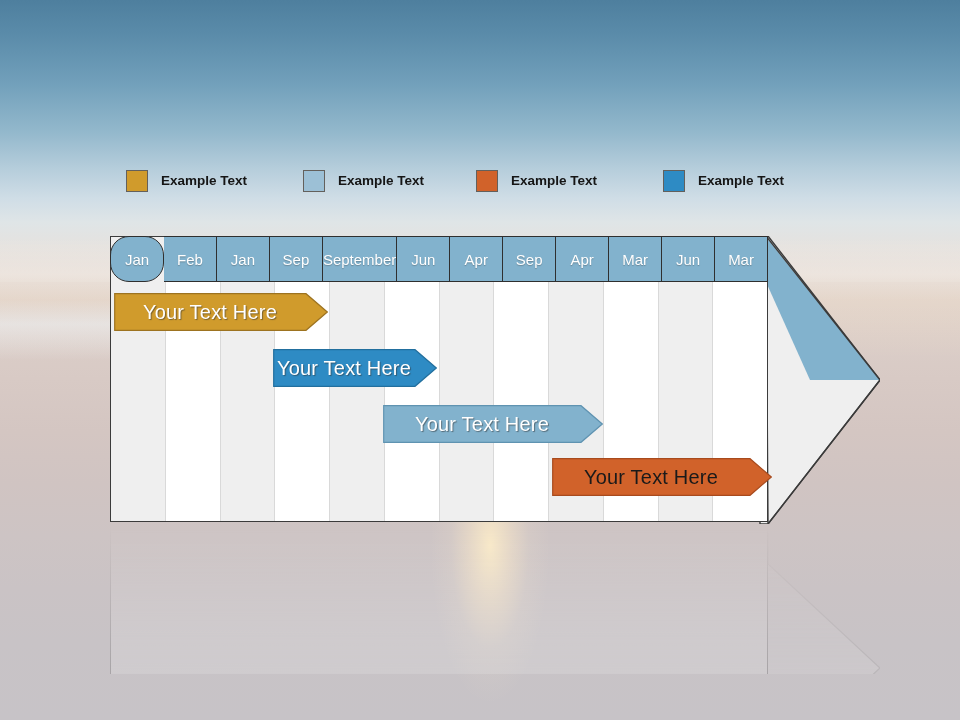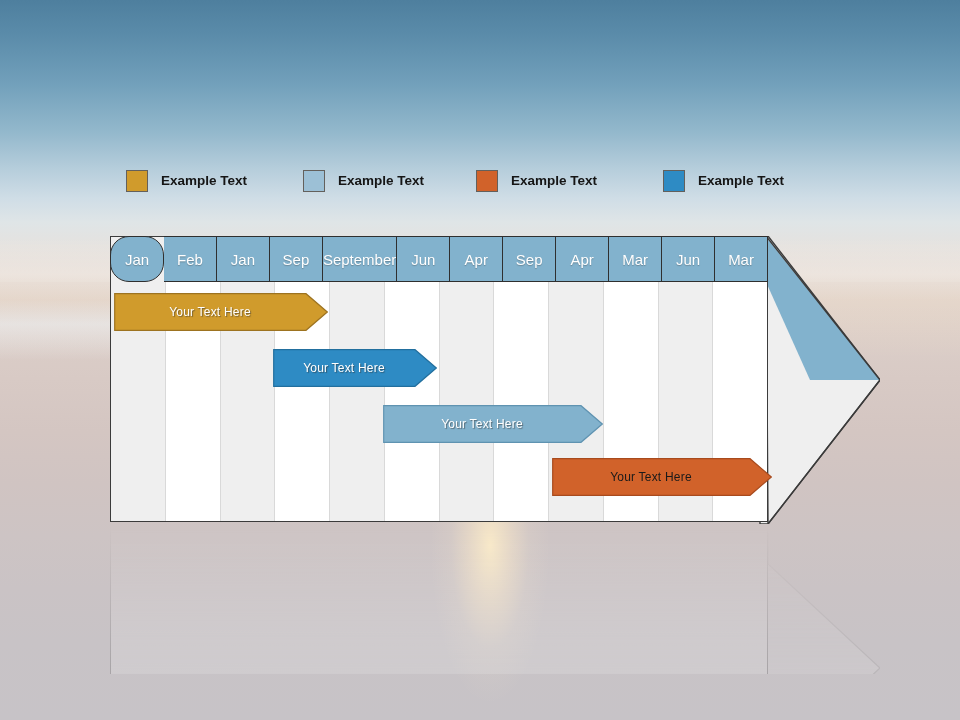--- a/index.html
+++ b/index.html
@@ -205,21 +205,21 @@
     pointer-events: auto;
   }
   .bar svg { display: block; }
   .bar-label {
     position: absolute;
     left: 0; top: 0;
     height: 38px;
     display: flex;
     align-items: center;
     justify-content: center;
-    font-size: 12px;
+    font-size: 20px;
     white-space: nowrap;
     letter-spacing: 0.2px;
   }
   .bar-label.light {
     color: #ffffff;
     text-shadow: 1px 1px 1px rgba(50,50,50,0.55);
   }
   .bar-label.dark {
     color: #1a1a1a;
   }

